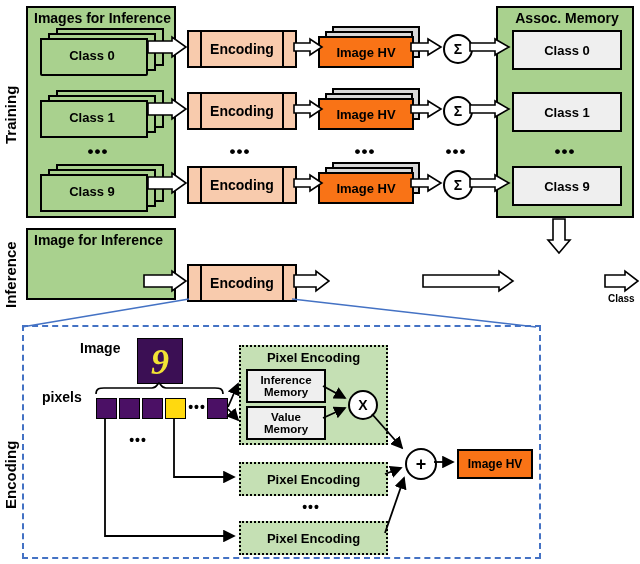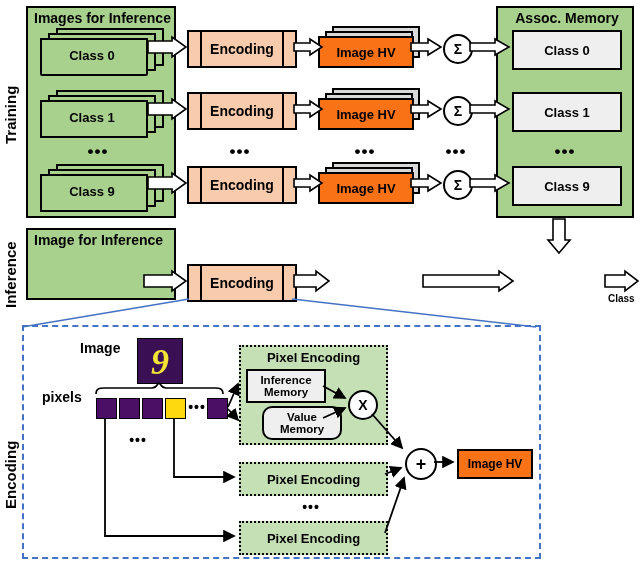--- a/index.html
+++ b/index.html
@@ -229,21 +229,21 @@
 
   <div class="dotgreen tall" style="left:239px;top:345px;width:145px;height:96px;">
     <div class="hdr">Pixel Encoding</div>
   </div>
   <div class="memb" style="left:246px;top:369px;width:76px;height:30px;">
     <div>
       <div>Inference</div>
       <div>Memory</div>
     </div>
   </div>
-  <div class="memb" style="left:262px;top:406px;width:76px;height:30px;border-radius:10px;">
+  <div class="memb" style="left:246px;top:406px;width:76px;height:30px;">
     <div>
       <div>Value</div>
       <div>Memory</div>
     </div>
   </div>
   <div class="circ" style="left:348px;top:390px;width:26px;height:26px;">
     <span>X</span>
     </div>
 
   <div class="dotgreen" style="left:239px;top:462px;width:145px;height:30px;">

